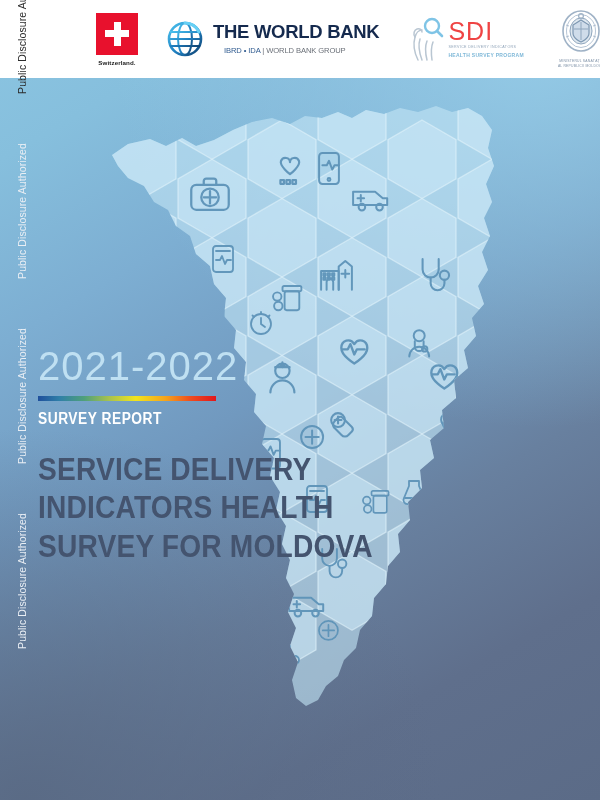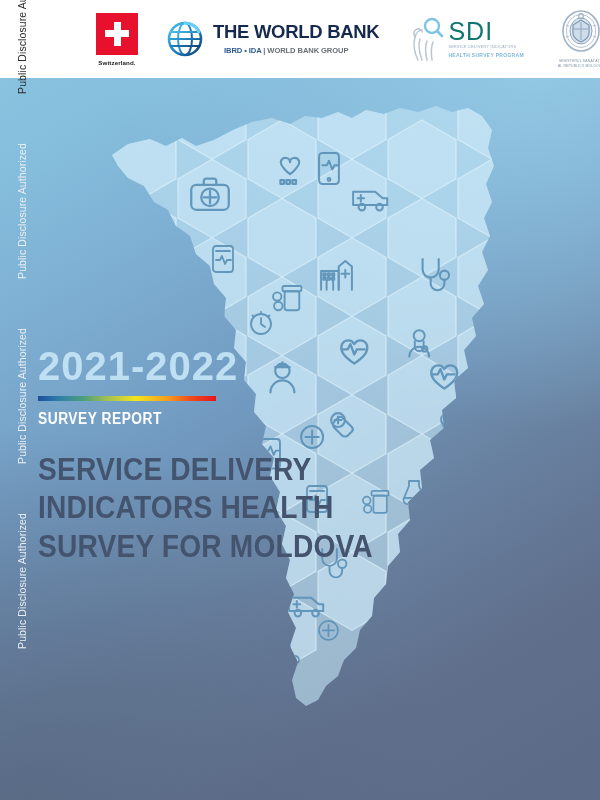--- a/index.html
+++ b/index.html
@@ -57,31 +57,31 @@
 
   
   .wb{display:flex;align-items:center;margin-left:14px;}
   .wb-globe{width:42px;height:42px;position:relative;flex:0 0 auto;}
   .wb-text{margin-left:7px;}
   .wb-title{
     font-size:18.5px;font-weight:bold;color:#152a4e;letter-spacing:-.3px;
     line-height:1;white-space:nowrap;
   }
   .wb-sub{
-    margin-top:4px;font-size:7.6px;font-weight:bold;color:#2f5a8f;
+    margin-top:4px;font-size:7.6px;font-weight:normal;color:#2f5a8f;
     letter-spacing:-.1px;white-space:nowrap;padding-left:11px;
   }
   .wb-sub .gray{color:#6a6f77;}
 
   
   .sdi{display:flex;align-items:center;margin-left:18px;}
   .sdi-mark{width:36px;height:46px;position:relative;flex:0 0 auto;}
   .sdi-text{margin-left:3px;display:flex;flex-direction:column;}
   .sdi-word{
-    font-size:25px;font-weight:normal;color:#0f766e;letter-spacing:1px;
+    font-size:25px;font-weight:normal;color:#ef4444;letter-spacing:1px;
     line-height:.95;
   }
   .sdi-sub1{font-size:3.6px;color:#8fa3b8;letter-spacing:.4px;margin-top:2px;white-space:nowrap;}
   .sdi-sub2{font-size:5px;color:#7fb8d8;letter-spacing:.3px;margin-top:3px;font-weight:bold;white-space:nowrap;}
 
   
   .moh{display:flex;flex-direction:column;align-items:center;margin-left:22px;}
   .moh-seal{width:42px;height:48px;}
   .moh-label{
     font-size:3.4px;color:#7d90a6;margin-top:2px;text-align:center;
@@ -104,21 +104,21 @@
   .stamp.light{color:#e9eef4;}
   .stamp.s1{top:20px;}
   .stamp.s2{top:205px;}
   .stamp.s3{top:390px;}
   .stamp.s4{top:575px;}
 
   
   .titleblock{position:absolute;left:38px;top:346px;z-index:7;width:330px;}
   .year{
     font-size:40px;color:#bfe0f2;letter-spacing:1px;line-height:1;
-    font-weight:bold;font-family:"Liberation Sans Narrow","Liberation Sans",sans-serif;
+    font-weight:normal;font-family:"Liberation Sans Narrow","Liberation Sans",sans-serif;
   }
   .rule{
     margin-top:10px;width:178px;height:5px;
     background:linear-gradient(to right,
       #1f4f9c 0%, #2f7fa8 12%, #4fa07a 26%, #a8c24e 40%,
       #f2e41c 55%, #f5a21c 72%, #ef4b1e 86%, #e1171c 100%);
   }
   .survey{
     margin-top:9px;font-size:16px;font-weight:bold;color:#ffffff;
     letter-spacing:.6px;transform:scaleX(.86);transform-origin:left center;

